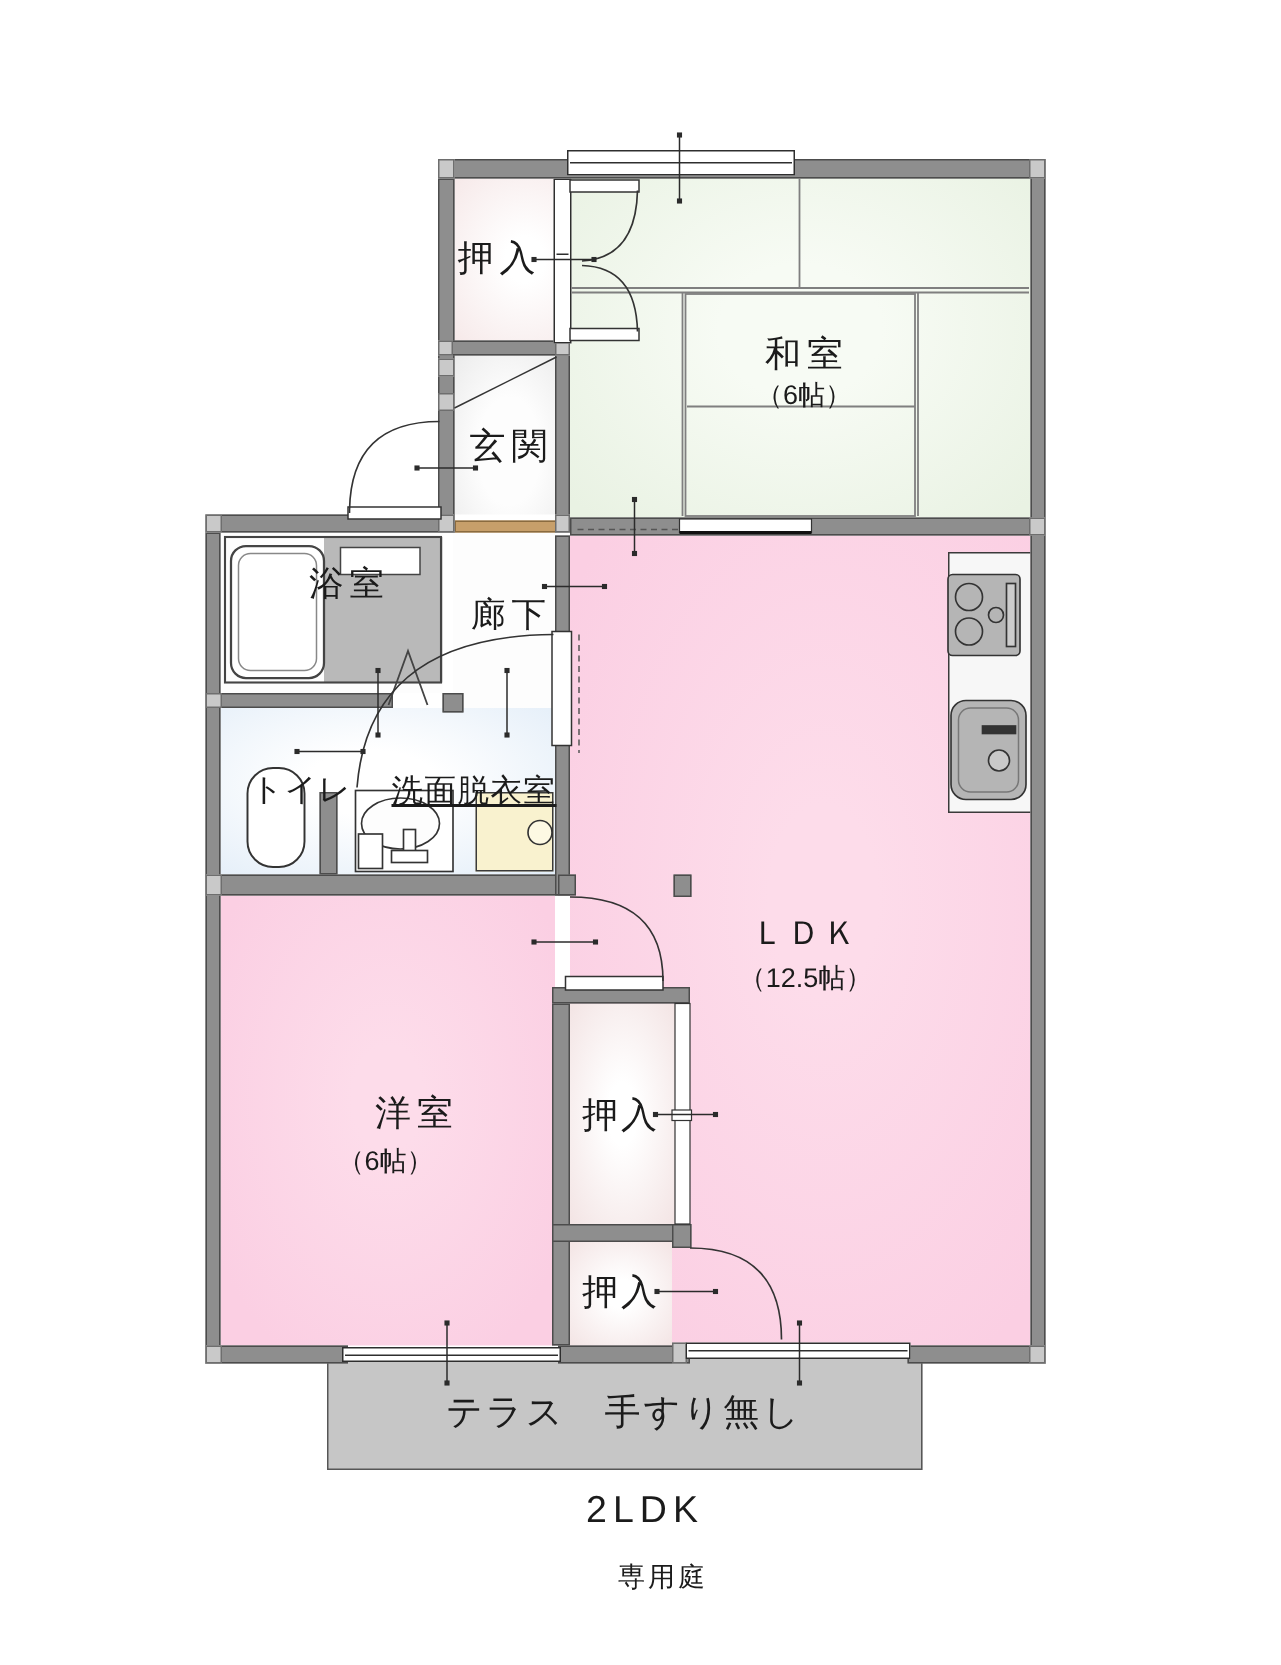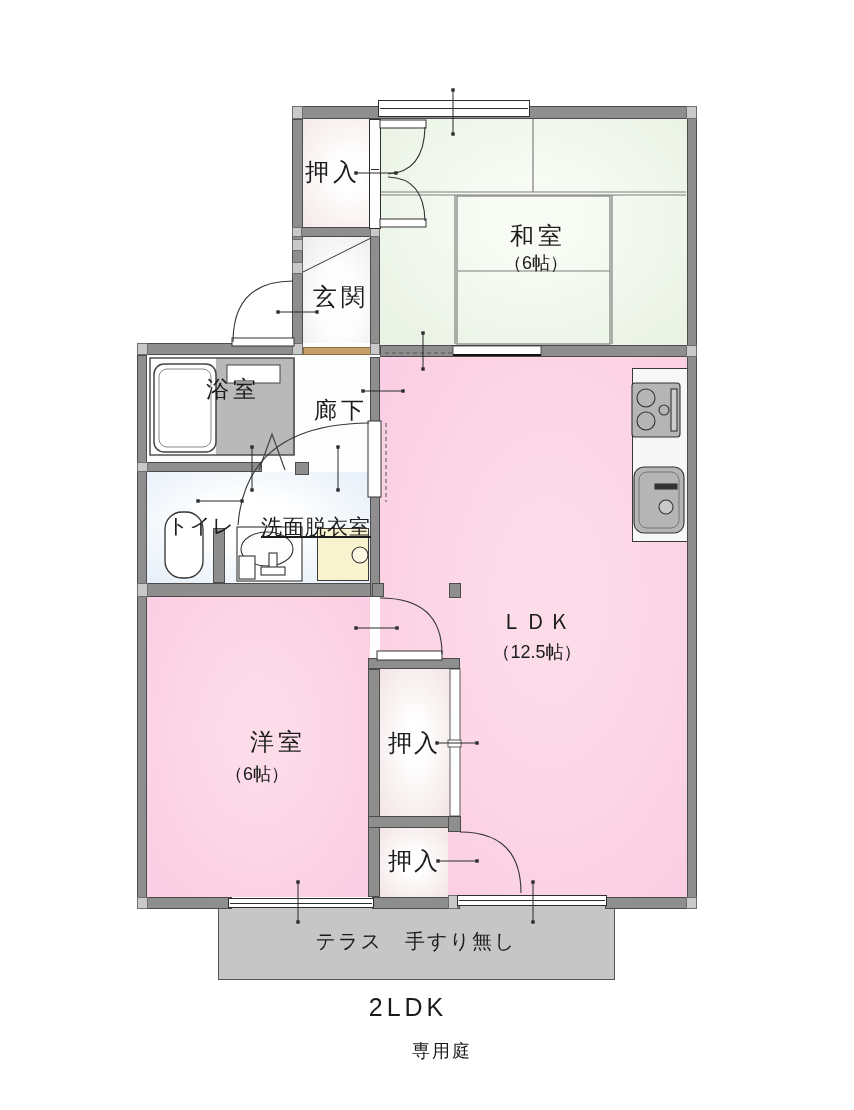--- a/index.html
+++ b/index.html
@@ -47,22 +47,22 @@
   <div class="label lab-lg" style="left:233px;top:389px;font-size:23px;">浴室</div>
   <div class="label lab-lg" style="left:341px;top:410px;font-size:23px;">廊下</div>
   <div class="label lab-sm" style="left:187px;top:526px;font-size:21px;">トイレ</div>
   <div class="label lab-sm" style="left:302px;top:527px;font-size:21px;text-decoration:underline;">洗面脱衣室</div>
   <div class="label" style="left:537px;top:622px;font-size:22px;letter-spacing:2px;">ＬＤＫ</div>
   <div class="label lab-md" style="left:537px;top:652px;letter-spacing:0;">（12.5帖）</div>
   <div class="label lab-lg" style="left:258px;top:742px;margin-left:20px;">洋室</div>
   <div class="label lab-md" style="left:257px;top:774px;letter-spacing:0;">（6帖）</div>
   <div class="label lab-lg" style="left:414px;top:743px;letter-spacing:2px;">押入</div>
   <div class="label lab-lg" style="left:414px;top:861px;letter-spacing:2px;">押入</div>
-  <div class="label" style="left:416px;top:941px;font-size:20px;letter-spacing:2px;">テラス　手すり無し</div>
-  <div class="label caption" style="left:408px;top:1007px;">2LDK</div>
+  <div class="label" style="left:416px;top:941px;font-size:24px;letter-spacing:2px;">テラス　手すり無し</div>
+  <div class="label caption" style="left:430px;top:1007px;">2LDK</div>
   <div class="label lab-md" style="left:442px;top:1051px;">専用庭</div>
 
   <div class="win" style="left:378px;top:100px;width:152px;height:17px;"></div>
   <div class="win" style="left:228px;top:898px;width:146px;height:10px;"></div>
   <div class="win" style="left:457px;top:895px;width:150px;height:11px;"></div>
   <div class="win" style="left:369px;top:119px;width:12px;height:110px;"></div>
 
   <svg class="overlay" width="854" height="1110" viewBox="0 0 854 1110">
 
     <g stroke="#7f7f7f" stroke-width="1.2" fill="none">

